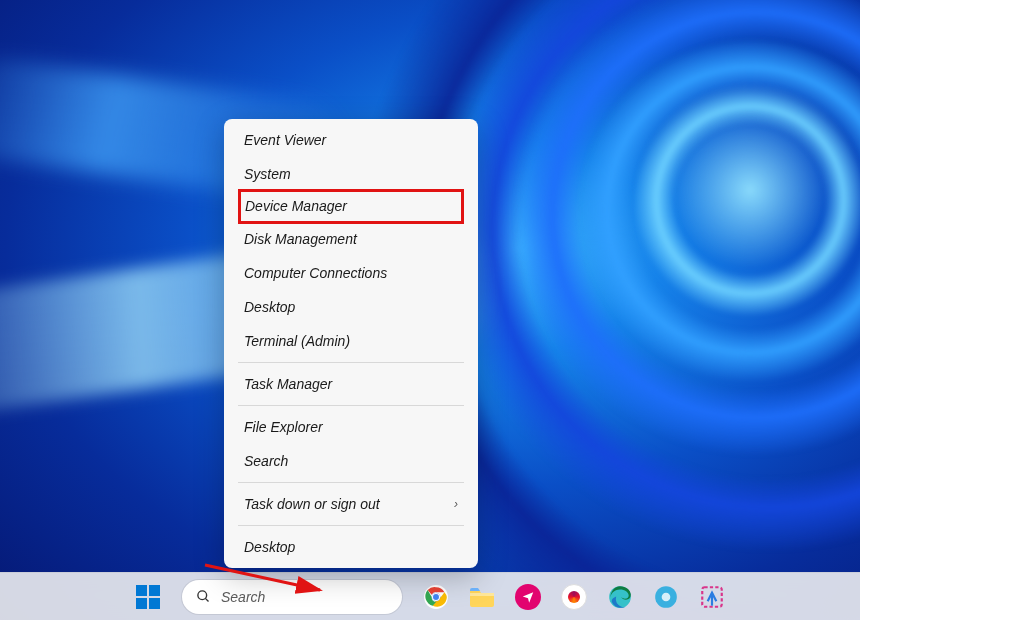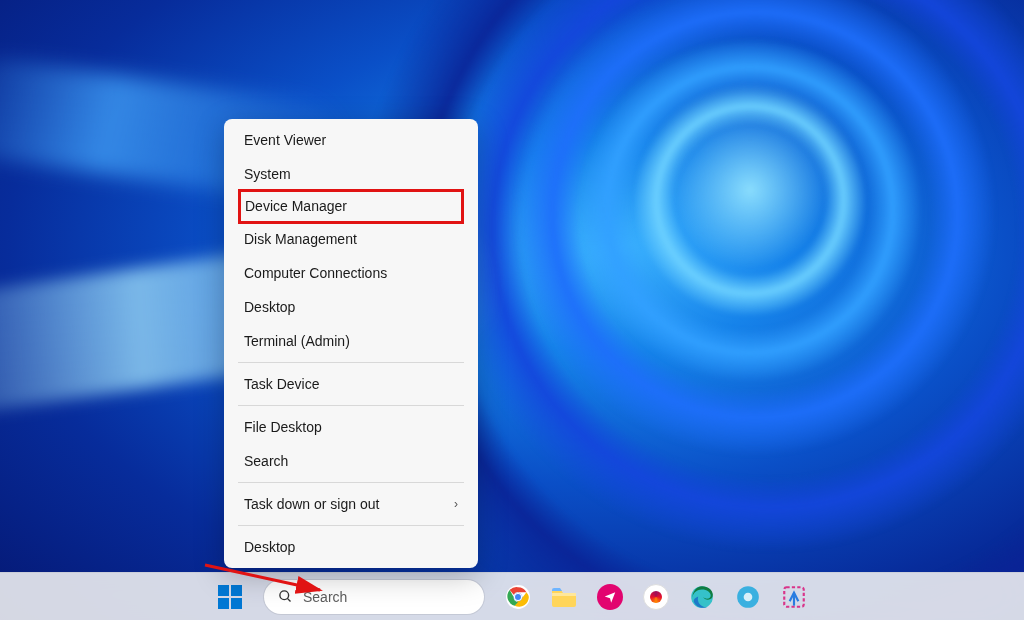--- a/index.html
+++ b/index.html
@@ -1,23 +1,24 @@
 <!DOCTYPE html>
 <html><head>
   <meta charset="utf-8">
   <style>
     * { margin: 0; padding: 0; box-sizing: border-box; }
     html, body { width: 1024px; height: 620px; overflow: hidden; font-family: 'Segoe UI', Tahoma, sans-serif; }
     
     .desktop {
-      width: 1024px;
+      width: 860px;
       height: 620px;
       position: relative;
       background: radial-gradient(ellipse at 60% 40%, #3cb3ff 0%, #1683ea 20%, #0a4fc7 45%, #072c9b 70%, #051772 100%);
       overflow: hidden;
+      font-style: italic;
     }
     
     
     .bloom { position: absolute; border-radius: 50%; filter: blur(2px); }
     .b1 { width: 900px; height: 900px; left: 350px; top: -200px; background: radial-gradient(circle, rgba(12,40,160,0) 55%, rgba(10,35,150,0.9) 60%, rgba(8,28,130,0) 70%); }
     .b2 { width: 700px; height: 700px; left: 420px; top: -120px; background: radial-gradient(circle, rgba(20,70,220,0) 50%, rgba(20,70,220,0.95) 56%, rgba(15,55,190,0) 65%); }
     .b3 { width: 550px; height: 550px; left: 480px; top: -60px; background: radial-gradient(circle, rgba(25,95,240,0) 45%, rgba(30,110,250,0.95) 52%, rgba(20,80,220,0) 62%); }
     .b4 { width: 420px; height: 420px; left: 540px; top: 0px; background: radial-gradient(circle, rgba(40,140,255,0) 40%, rgba(50,160,255,0.95) 48%, rgba(30,120,245,0) 58%); }
     .b5 { width: 300px; height: 300px; left: 600px; top: 50px; background: radial-gradient(circle, rgba(80,190,255,0) 35%, rgba(110,210,255,0.95) 44%, rgba(60,170,255,0) 55%); }
     .b6 { width: 200px; height: 200px; left: 650px; top: 90px; background: radial-gradient(circle, rgba(150,230,255,0.9) 0%, rgba(120,215,255,0) 55%); }
@@ -141,25 +142,25 @@
         <span>Computer Connections</span>
       </div>
       <div class="menu-item">
         <span>Desktop</span>
       </div>
       <div class="menu-item">
         <span>Terminal (Admin)</span>
       </div>
       <div class="menu-sep"></div>
       <div class="menu-item">
-        <span>Task Device</span>
-      </div>
-      <div class="menu-sep"></div>
-      <div class="menu-item">
-        <span>File Desktop</span>
+        <span>Task Manager</span>
+      </div>
+      <div class="menu-sep"></div>
+      <div class="menu-item">
+        <span>File Explorer</span>
       </div>
       <div class="menu-item">
         <span>Search</span>
       </div>
       <div class="menu-sep"></div>
       <div class="menu-item">
         <span>Task down or sign out</span>
         <span class="chevron">›</span>
       </div>
       <div class="menu-sep"></div>

